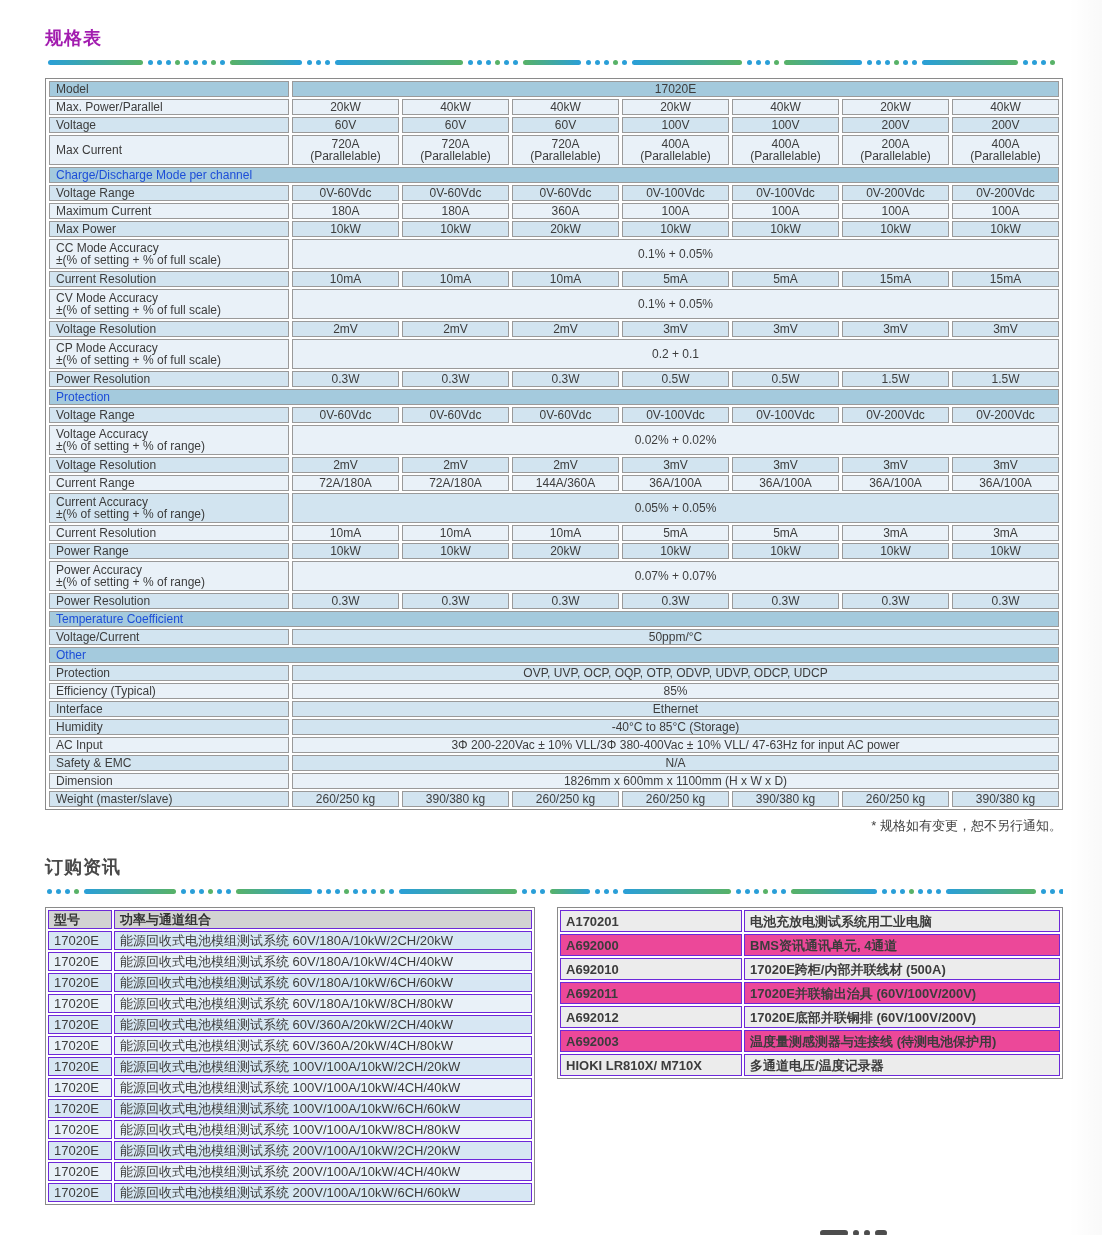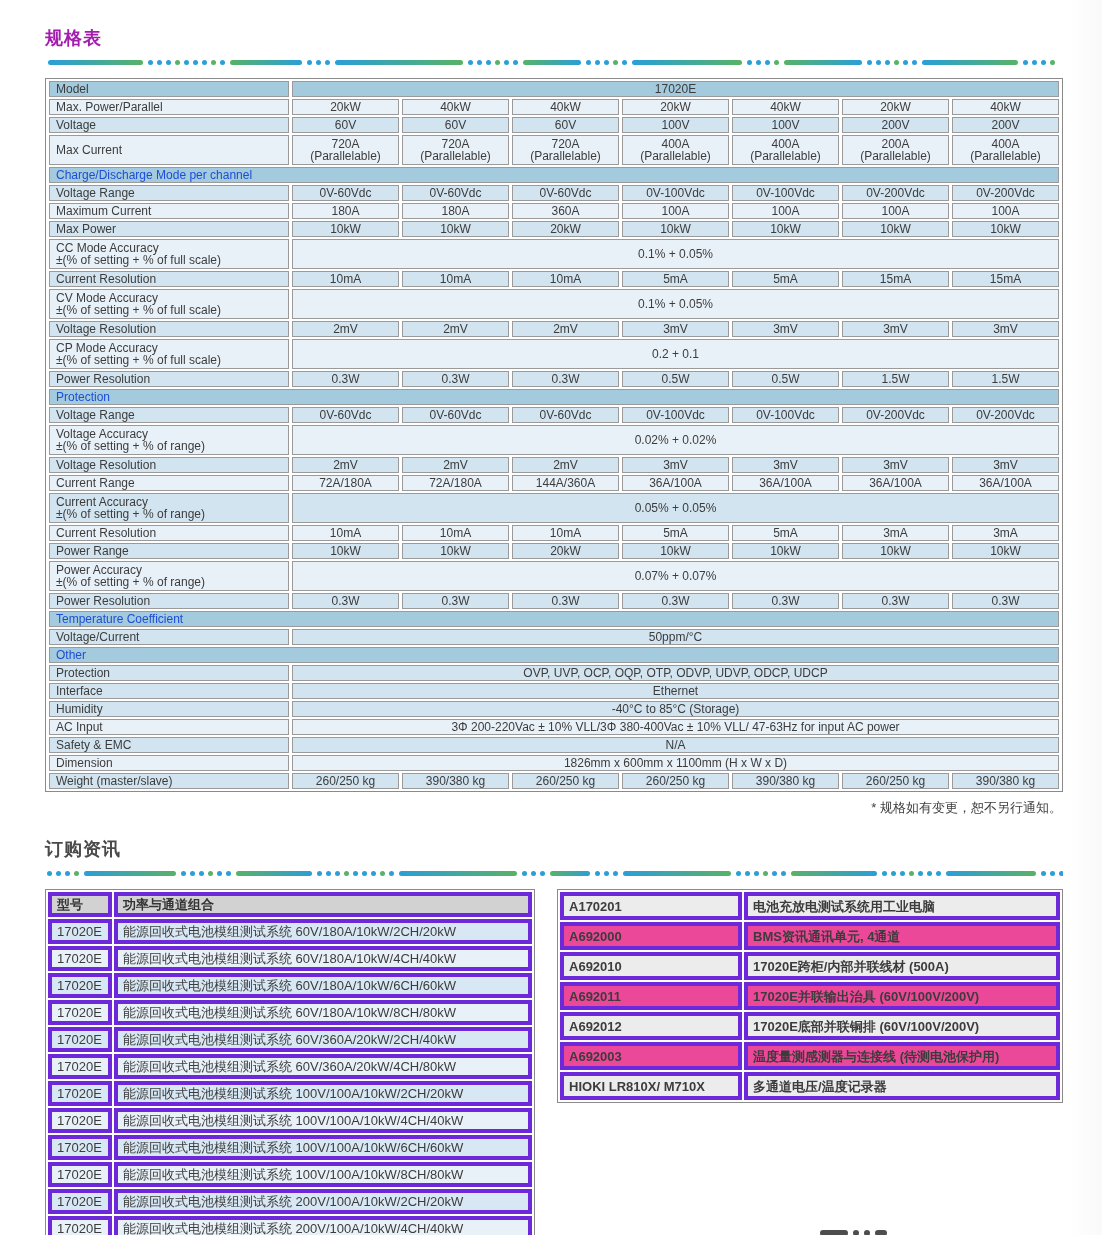--- a/index.html
+++ b/index.html
@@ -33,21 +33,21 @@
   
   .footnote{font-size:13px;color:#3f3f3f;text-align:right;margin:7px 1px 0 0;}
   
   h2.sec-title{font-size:18px;font-weight:bold;color:#4a4a4a;margin:20px 0 9px 0;letter-spacing:1px;}
   .order-row{display:flex;align-items:flex-start;margin-top:13px;}
   .otbl-wrap{border:1px solid #8a8a8a;background:#fff;}
   .otbl-wrap.left{width:489px;margin-right:22px;}
   .otbl-wrap.right{width:505px;font-weight:bold;}
   table.otbl{width:100%;border-collapse:separate;border-spacing:2px 2px;table-layout:fixed;}
   table.otbl td{
-    border:4px solid #6d28d9;font-size:13px;line-height:15px;
+    border:1px solid #6d28d9;font-size:13px;line-height:15px;
     padding:1px 5px;white-space:pre-line;overflow:hidden;text-align:left;
   }
   table.otbl.rt td{padding-top:2.5px;padding-bottom:2.5px;}
   .ohead{background:#d2d2d2;font-weight:bold;color:#333;}
   .ola{background:#d7e7f3;}
   .olb{background:#e9f1f8;}
   .ora{background:#ececec;}
   .orb{background:#ec4899;}
   
   .bottom-deco{position:absolute;left:820px;bottom:-2px;height:7px;display:flex;align-items:flex-start;}
@@ -319,20 +319,24 @@
             <td colspan="7" class="val ra">50ppm/°C</td>
           </tr>
           <tr>
             <td colspan="8" class="sec">Other</td>
           </tr>
           <tr>
             <td class="lbl ra">Protection</td>
             <td colspan="7" class="val ra">OVP, UVP, OCP, OQP, OTP, ODVP, UDVP, ODCP, UDCP</td>
           </tr>
           <tr>
+            <td class="lbl rb">Efficiency (Typical)</td>
+            <td colspan="7" class="val rb">85%</td>
+          </tr>
+          <tr>
             <td class="lbl ra">Interface</td>
             <td colspan="7" class="val ra">Ethernet</td>
           </tr>
           <tr>
             <td class="lbl ra">Humidity</td>
             <td colspan="7" class="val ra">-40°C to 85°C (Storage)</td>
           </tr>
           <tr>
             <td class="lbl rb">AC Input</td>
             <td colspan="7" class="val rb">3Φ 200-220Vac ± 10% VLL/3Φ 380-400Vac ± 10% VLL/ 47-63Hz for input AC power</td>

